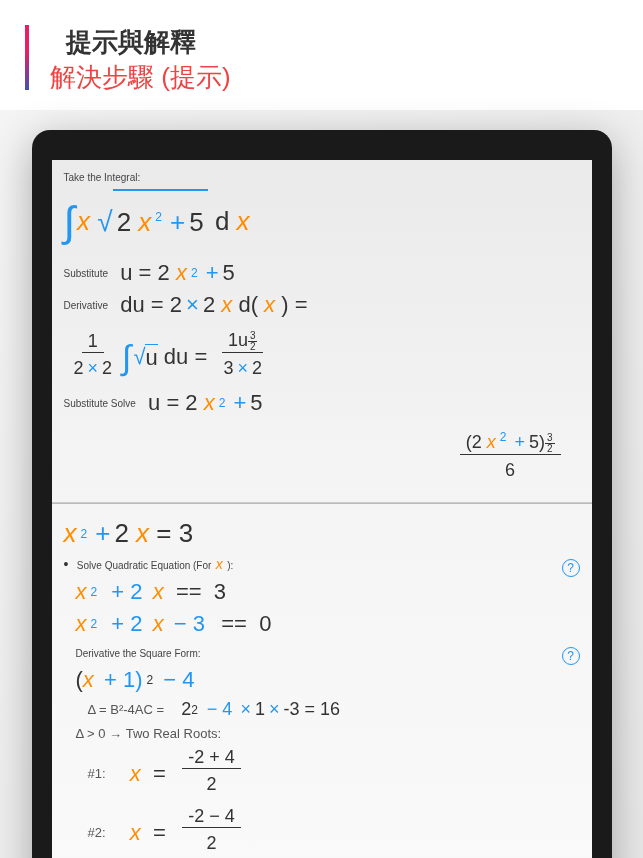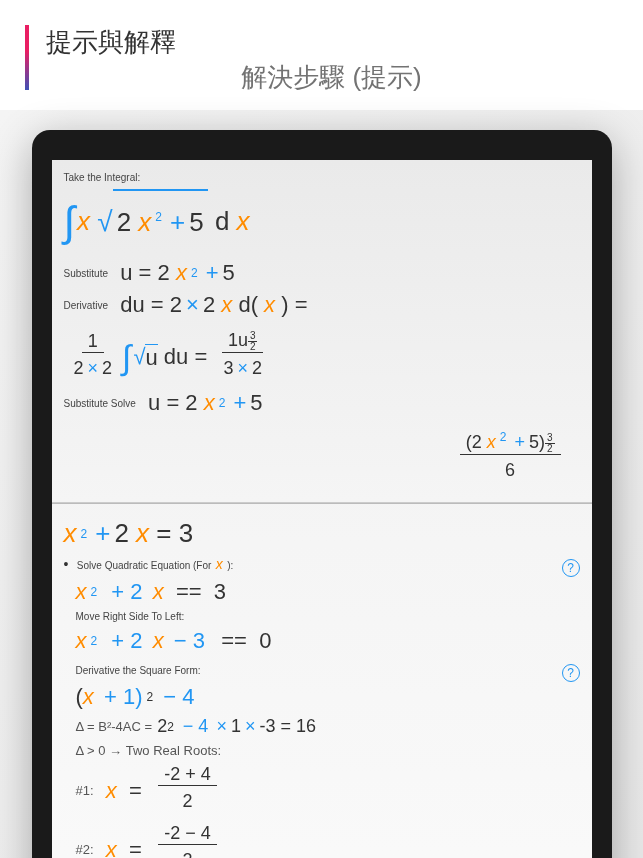--- a/index.html
+++ b/index.html
@@ -18,29 +18,28 @@
   position: absolute;
   left: 25px;
   top: 25px;
   width: 4px;
   height: 65px;
   background: linear-gradient(180deg, #e91e63 0%, #e91e63 40%, #3f51b5 100%);
 }
 .title-line1 {
   font-size: 26px;
   color: #333;
-  margin-left: 16px;
-  font-weight: 400;
+  margin-left: 36px;
+  font-weight: 700;
 }
 .title-line2 {
   font-size: 26px;
-  color: #737373;
+  color: #ef4444;
   margin-left: 20px;
   font-weight: 400;
-  text-align: center;
 }
 .tablet-frame {
   margin: 20px auto 0;
   width: 580px;
   background: #1a1a1a;
   border-radius: 18px 18px 0 0;
   padding: 30px 20px 0 20px;
   box-shadow: 0 10px 40px rgba(0,0,0,0.3);
 }
 .screen {
@@ -125,21 +124,21 @@
   border-radius: 50%;
   width: 18px;
   height: 18px;
   font-size: 12px;
   display: inline-flex;
   align-items: center;
   justify-content: center;
   margin-top: 4px;
 }
 .bullet { font-size: 14px; color: #333; margin-right: 4px; }
-.small-label { font-size: 13px; color: #555; margin: 2px 0; }
+.small-label { font-size: 13px; color: #555; margin: 2px 12px; }
 .delta-line { font-size: 18px; }
 </style>
 </head>
 <body>
 
 <div class="header">
   <div class="accent-bar"></div>
   <div class="title-line1">提示與解釋</div>
   <div class="title-line2">解決步驟 (提示)</div>
 </div>
@@ -221,21 +220,20 @@
       <div>
         <span class="help-icon">?</span>
         <span class="bullet">•</span>
         <span class="step-label">Solve Quadratic Equation (For</span>&nbsp;<span class="var-x" style="font-size:14px;">x</span>&nbsp;<span class="step-label">):</span>
       </div>
 
       <div class="math-line" style="margin-left:12px;">
         <span class="var-x">x</span><span class="sup op">2</span>&nbsp;<span class="op">+ 2</span>&nbsp;<span class="var-x">x</span>&nbsp;&nbsp;<span class="num">==</span>&nbsp;&nbsp;<span class="num">3</span>
       </div>
 
-      <div class="step-label" style="margin-left:12px;">Move Right Side To Left:</div>
 
       <div class="math-line" style="margin-left:12px;">
         <span class="var-x">x</span><span class="sup op">2</span>&nbsp;<span class="op">+ 2</span>&nbsp;<span class="var-x">x</span>&nbsp;<span class="op">− 3</span>&nbsp;&nbsp;<span class="num">==</span>&nbsp;&nbsp;<span class="num">0</span>
       </div>
 
       <div style="margin-left:12px;">
         <span class="help-icon">?</span>
         <span class="step-label">Derivative the Square Form:</span>
       </div>
 

